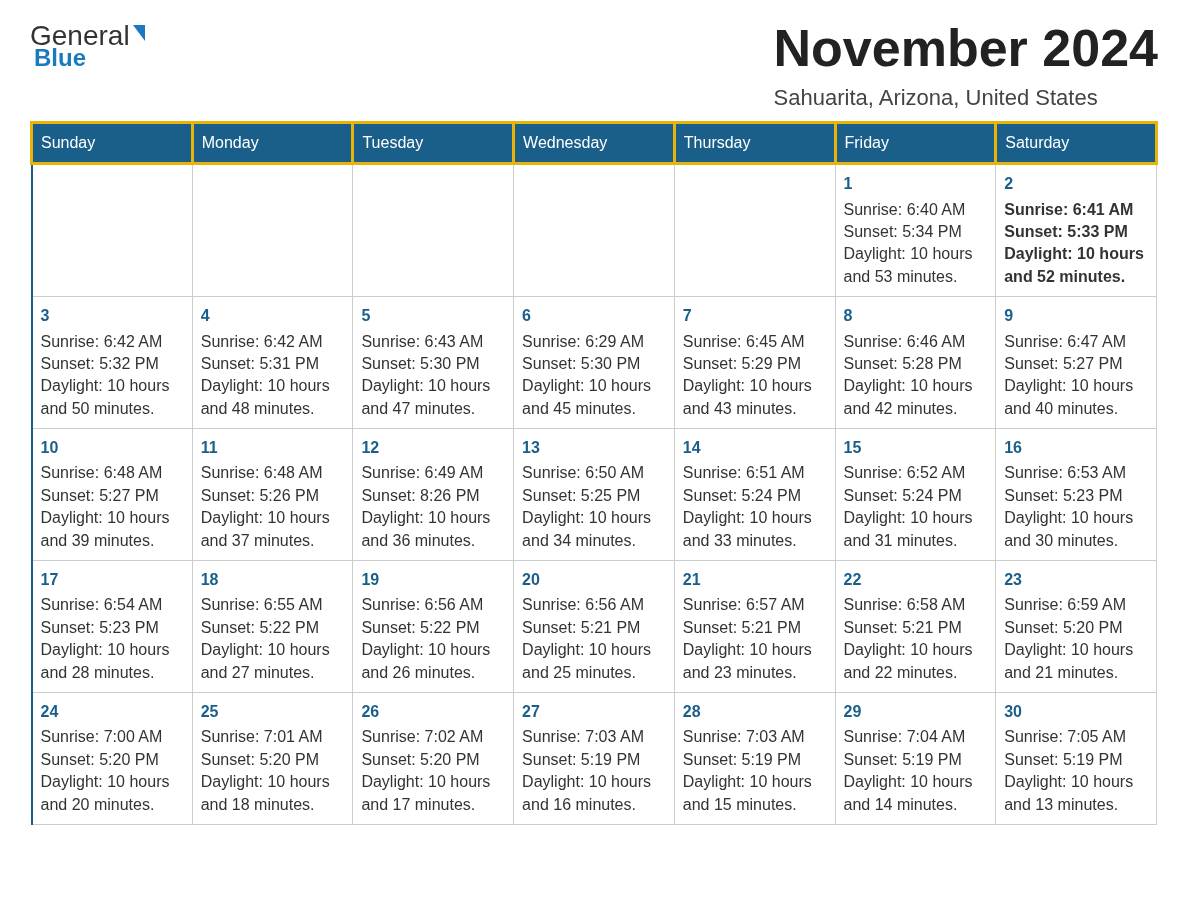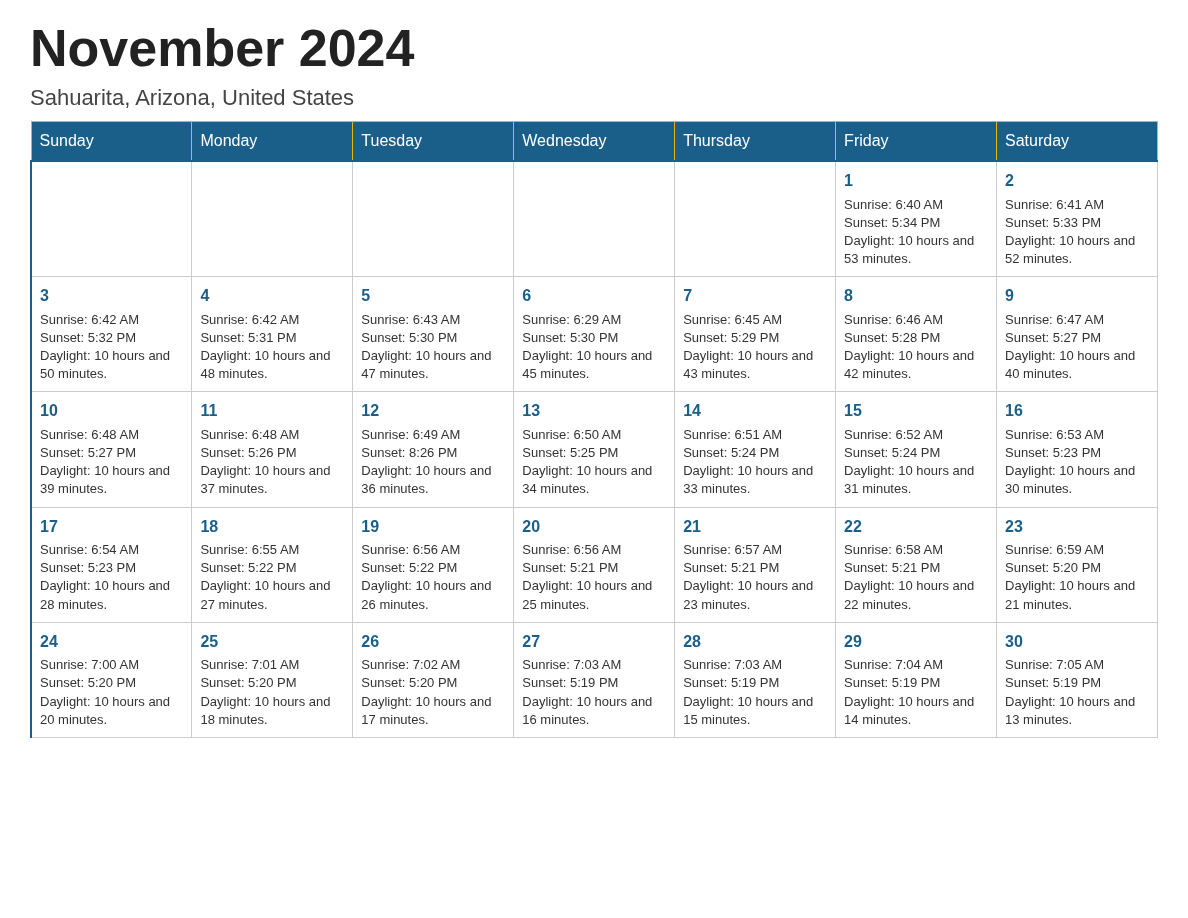--- a/index.html
+++ b/index.html
@@ -40,61 +40,68 @@
       border-collapse: collapse;
       margin-top: 10px;
     }
     .calendar thead tr th {
       background-color: #1a5f8a;
       color: #fff;
       padding: 10px 8px;
       font-size: 16px;
       font-weight: normal;
       text-align: left;
-      border: 1px solid #eab308;
+      border: 3px solid #eab308;
     }
     .calendar tbody tr td {
       vertical-align: top;
       padding: 8px 8px;
       border: 1px solid #ccc;
       width: calc(100% / 7);
       min-height: 110px;
       height: 110px;
       font-size: 13px;
       color: #333;
       line-height: 1.4;
     }
     .calendar tbody tr td .day-num {
       font-size: 16px;
       font-weight: bold;
       color: #1a5f8a;
       display: block;
       margin-bottom: 3px;
     }
     .calendar tbody tr td .day-info {
-      font-size: 13px;
+      font-size: 16px;
       color: #333;
     }
     .calendar tbody tr:first-child td {
       border-top: 2px solid #1a5f8a;
     }
     .calendar tbody tr td:first-child {
       border-left: 2px solid #1a5f8a;
     }
     .row-border-top td {
       border-top: 2px solid #1a5f8a !important;
     }
     .empty-cell {
       background: #fff;
     }
   </style>
 </head>
 <body>
 
 <div class="header">
+  <div class="logo">
+    <div style="display:flex; align-items:center;">
+      <span style="font-size:28px; color:#333; font-weight:normal;">General</span>
+      <span style="display:inline-block; width:0; height:0; border-left:12px solid transparent; border-right:0; border-top:16px solid #1a7abf; margin-left:3px; margin-bottom:6px;"></span>
+    </div>
+    <div style="color:#1a7abf; font-size:24px; font-weight:bold; margin-top:-8px; padding-left:4px;">Blue</div>
+  </div>
   <div class="title-area">
     <h1>November 2024</h1>
     <h2>Sahuarita, Arizona, United States</h2>
   </div>
 </div>
 
 <table class="calendar">
   <thead>
     <tr id="header-row">
     <th>Sunday</th>
@@ -109,21 +116,21 @@
   <tbody id="calendar-body">
   <tr class="row-border-top">
         <td class="empty-cell"></td>
         <td class="empty-cell"></td>
         <td class="empty-cell"></td>
         <td class="empty-cell"></td>
         <td class="empty-cell"></td>
         <td><span class="day-num">1</span><span class="day-info" style="white-space: pre-line;">Sunrise: 6:40 AM
 Sunset: 5:34 PM
 Daylight: 10 hours and 53 minutes.</span></td>
-        <td><span class="day-num">2</span><span class="day-info" style="white-space: pre-line;">Sunrise: 6:41 AM
+        <td><span class="day-num">2</span><span class="day-info" style="white-space: pre-line; font-weight: bold;">Sunrise: 6:41 AM
 Sunset: 5:33 PM
 Daylight: 10 hours and 52 minutes.</span></td>
       </tr>
       <tr>
         <td><span class="day-num">3</span><span class="day-info" style="white-space: pre-line;">Sunrise: 6:42 AM
 Sunset: 5:32 PM
 Daylight: 10 hours and 50 minutes.</span></td>
         <td><span class="day-num">4</span><span class="day-info" style="white-space: pre-line;">Sunrise: 6:42 AM
 Sunset: 5:31 PM
 Daylight: 10 hours and 48 minutes.</span></td>

